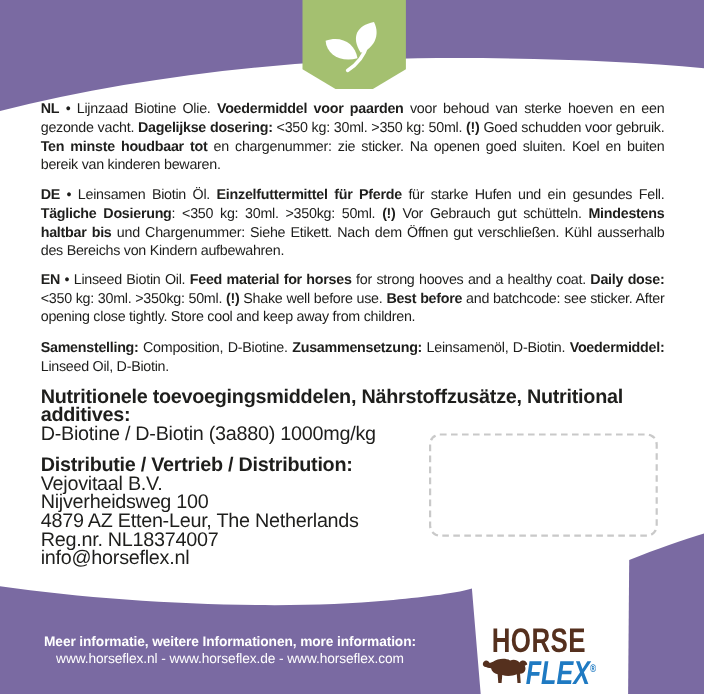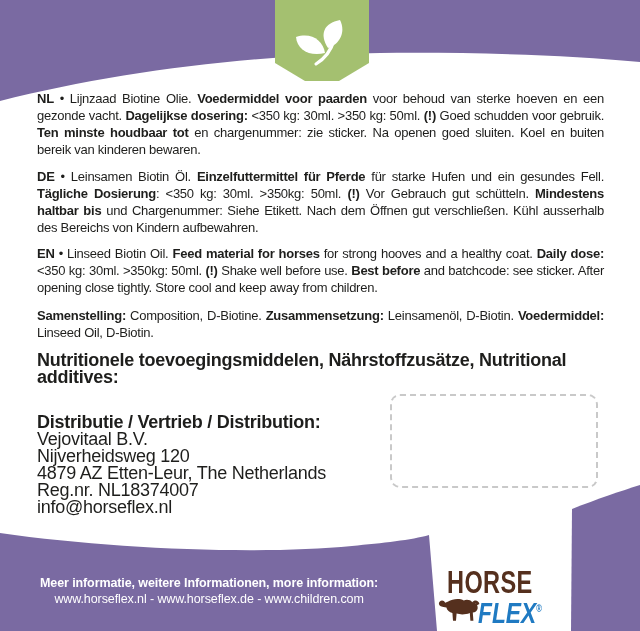--- a/index.html
+++ b/index.html
@@ -62,37 +62,38 @@
 
   <main class="content">
 
     <p class="para" style="top:90px"><b>NL</b><span> • Lijnzaad Biotine Olie. </span><b>Voedermiddel voor paarden</b><span> voor behoud van sterke hoeven en een gezonde vacht. </span><b>Dagelijkse dosering:</b><span> &lt;350 kg: 30ml. &gt;350 kg: 50ml. </span><b>(!)</b><span> Goed schudden voor gebruik. </span><b>Ten minste houdbaar tot</b><span> en chargenummer: zie sticker. Na openen goed sluiten. Koel en buiten bereik van kinderen bewaren.</span></p>
     <p class="para" style="top:168px"><b>DE</b><span> • Leinsamen Biotin Öl. </span><b>Einzelfuttermittel für Pferde</b><span> für starke Hufen und ein gesundes Fell. </span><b>Tägliche Dosierung</b><span>: &lt;350 kg: 30ml. &gt;350kg: 50ml. </span><b>(!)</b><span> Vor Gebrauch gut schütteln. </span><b>Mindestens haltbar bis</b><span> und Chargenummer: Siehe Etikett. Nach dem Öffnen gut verschließen. Kühl ausserhalb des Bereichs von Kindern aufbewahren.</span></p>
     <p class="para" style="top:245px"><b>EN</b><span> • Linseed Biotin Oil. </span><b>Feed material for horses</b><span> for strong hooves and a healthy coat. </span><b>Daily dose:</b><span> &lt;350 kg: 30ml. &gt;350kg: 50ml. </span><b>(!)</b><span> Shake well before use. </span><b>Best before</b><span> and batchcode: see sticker. After opening close tightly. Store cool and keep away from children.</span></p>
     <p class="para" style="top:307px"><b>Samenstelling:</b><span> Composition, D-Biotine. </span><b>Zusammensetzung:</b><span> Leinsamenöl, D-Biotin. </span><b>Voedermiddel:</b><span> Linseed Oil, D-Biotin.</span></p>
 
     <div class="block" style="top:352px">
       <div class="bold">Nutritionele toevoegingsmiddelen, Nährstoffzusätze, Nutritional additives:</div>
+      <div>D-Biotine / D-Biotin (3a880) 1000mg/kg</div>
     </div>
 
     <div class="block" style="top:414px">
       <div class="bold">Distributie / Vertrieb / Distribution:</div>
       <div>Vejovitaal B.V.</div>
-      <div>Nijverheidsweg 120</div>
+      <div>Nijverheidsweg 100</div>
       <div>4879 AZ Etten-Leur, The Netherlands</div>
       <div>Reg.nr. NL18374007</div>
       <div>info@horseflex.nl</div>
     </div>
 
     <div class="sticker-box"></div>
   </main>
 
   <div class="footer-info">
     <div class="f1">Meer informatie, weitere Informationen, more information:</div>
-    <div class="f2">www.horseflex.nl - www.horseflex.de - www.children.com</div>
+    <div class="f2">www.horseflex.nl - www.horseflex.de - www.horseflex.com</div>
   </div>
 
   <div class="logo">
     <div class="logo-horse">HORSE</div>
     <div class="logo-row">
       <span class="horse-icon">
         <svg viewBox="0 0 76 50" fill="var(--brown)">
           <path d="M9 19 C5 19 3 14 6 11 C9 8 13 9 15 13 L20 11 C27 6 39 5 46 9 C51 7 57 8 60 12 C66 12 70 17 69 23 C68 27 65 29 61 29 L62 43 L57 43 L56 30 C49 33 40 33 34 31 L33 43 L28 43 L27 30 C22 29 18 26 17 21 L12 20 C11 20 10 19 9 19 Z M60 12 C64 7 71 9 72 15 L68 17 C67 14 64 12 60 12 Z"></path>
         </svg>
       </span>

